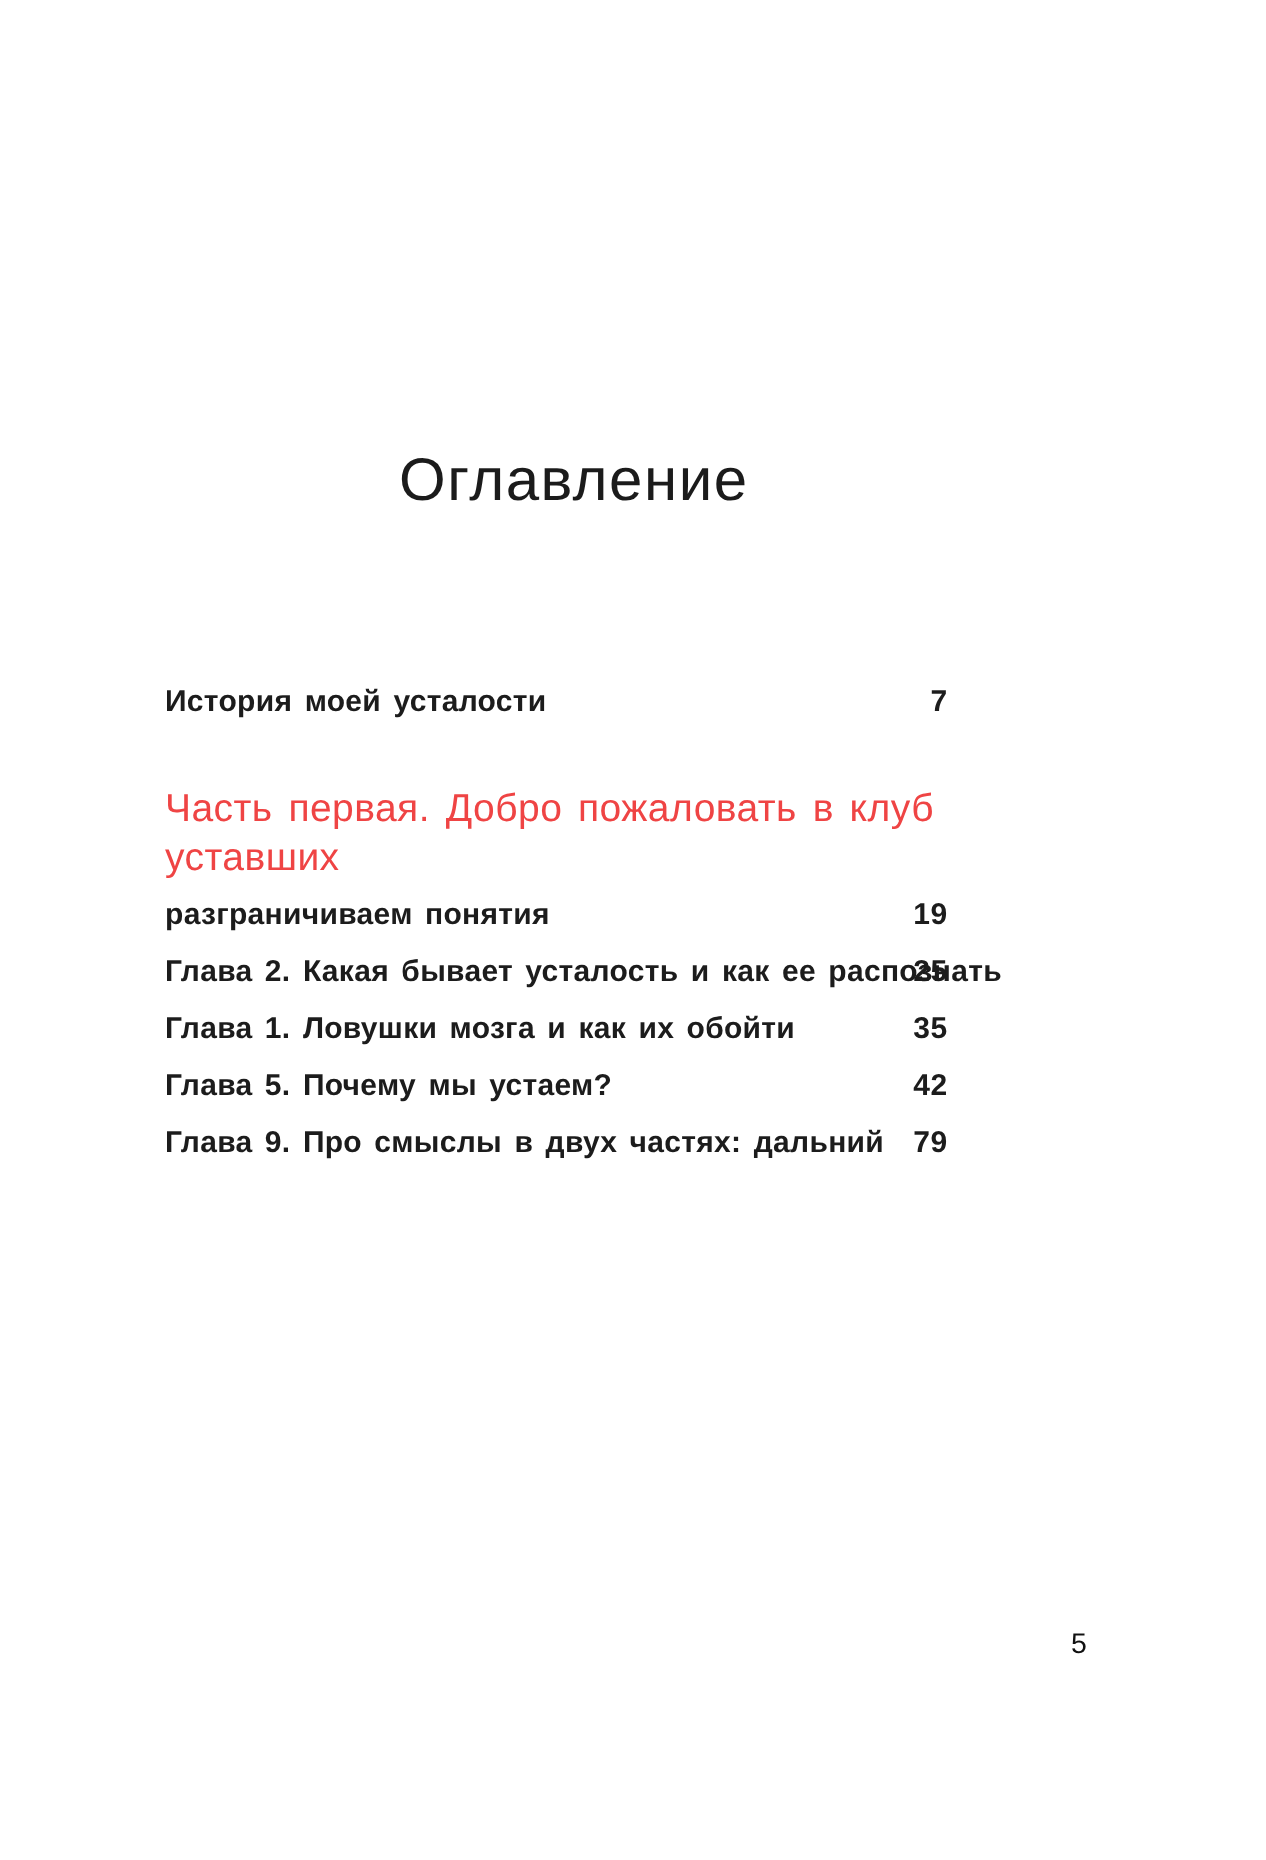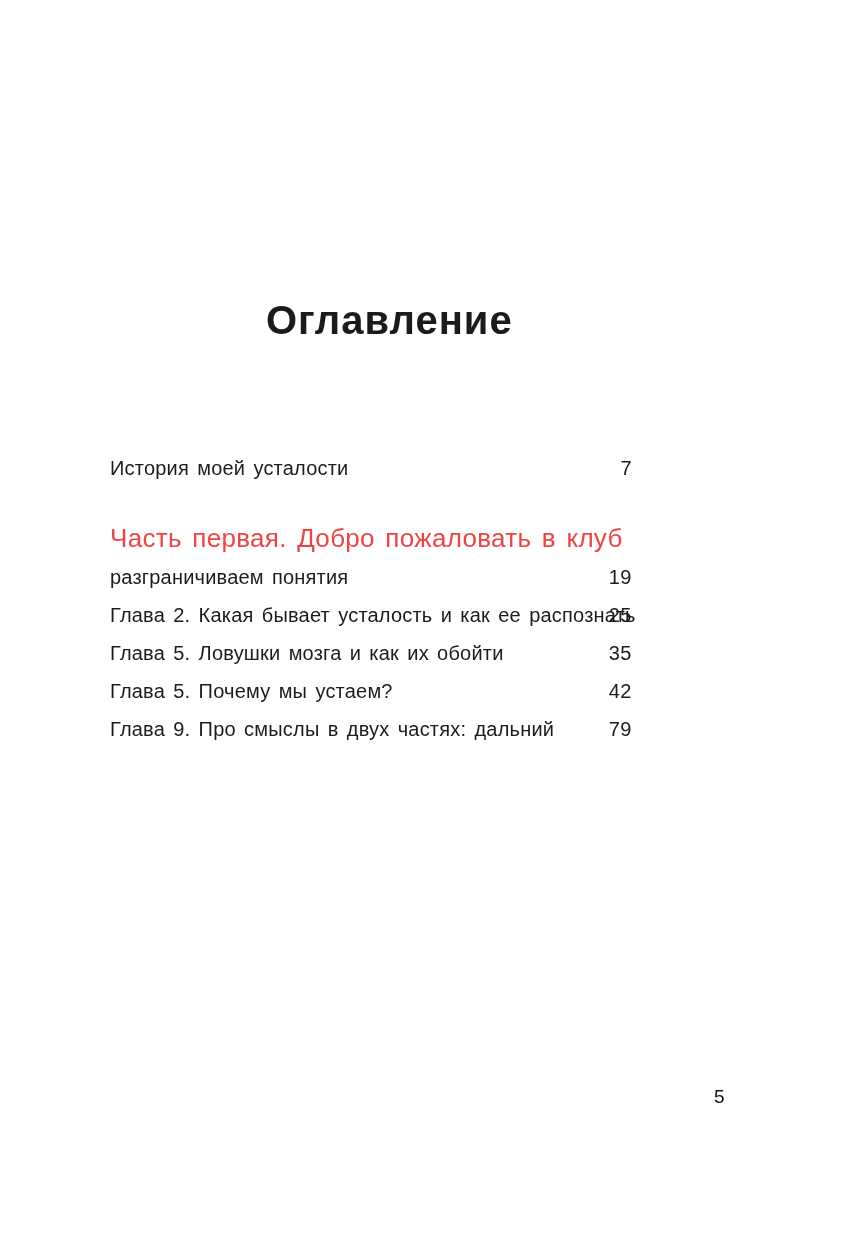--- a/index.html
+++ b/index.html
@@ -15,37 +15,37 @@
     font-family: "Liberation Sans", sans-serif;
     color: #1c1c1c;
     overflow: hidden;
   }
   .title {
     position: absolute;
     left: 266px;
     top: 298px;
     margin: 0;
     font-size: 40px;
-    font-weight: 700;
+    font-weight: 400;
     letter-spacing: 1px;
     color: #1b1b1b;
     white-space: nowrap;
   }
   .toc {
     position: absolute;
     left: 110px;
     top: 455px;
     width: 522px;
   }
   .entry {
     position: relative;
     margin-bottom: 11px;
     font-size: 20px;
     line-height: 27px;
-    font-weight: 400;
+    font-weight: 700;
     letter-spacing: 0.2px;
     word-spacing: 2.5px;
   }
   .entry .line {
     display: block;
     white-space: nowrap;
   }
   .entry .pagenum {
     position: absolute;
     right: 0;
@@ -88,35 +88,36 @@
 
   <div class="toc">
 
     <div class="entry intro">
       <span class="line">История моей усталости</span>
       <span class="pagenum">7</span>
     </div>
 
     <div class="part-heading">
       <span class="line">Часть первая. Добро пожаловать в клуб</span>
+      <span class="line">уставших</span>
     </div>
 
     <div class="entry">
       <span class="line">разграничиваем понятия</span>
       <span class="pagenum">19</span>
     </div>
 
     <div class="entry">
       <span class="line">Глава 2. Какая бывает усталость и как ее распознать</span>
       <span class="pagenum">25</span>
     </div>
 
 
     <div class="entry">
-      <span class="line">Глава 5. Ловушки мозга и как их обойти</span>
+      <span class="line">Глава 1. Ловушки мозга и как их обойти</span>
       <span class="pagenum">35</span>
     </div>
 
     <div class="entry">
       <span class="line">Глава 5. Почему мы устаем?</span>
       <span class="pagenum">42</span>
     </div>
 
 
 

